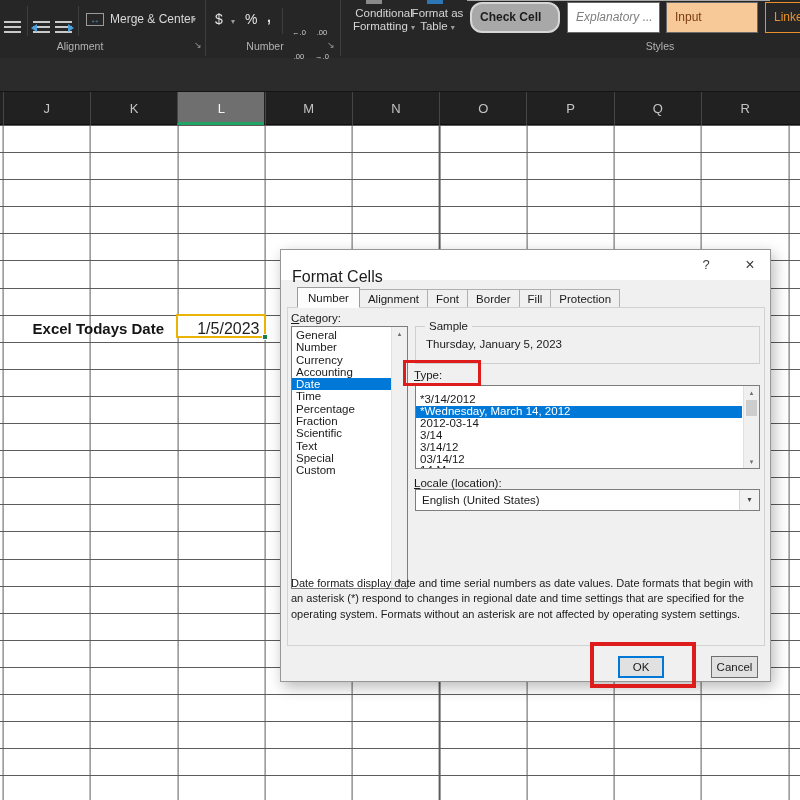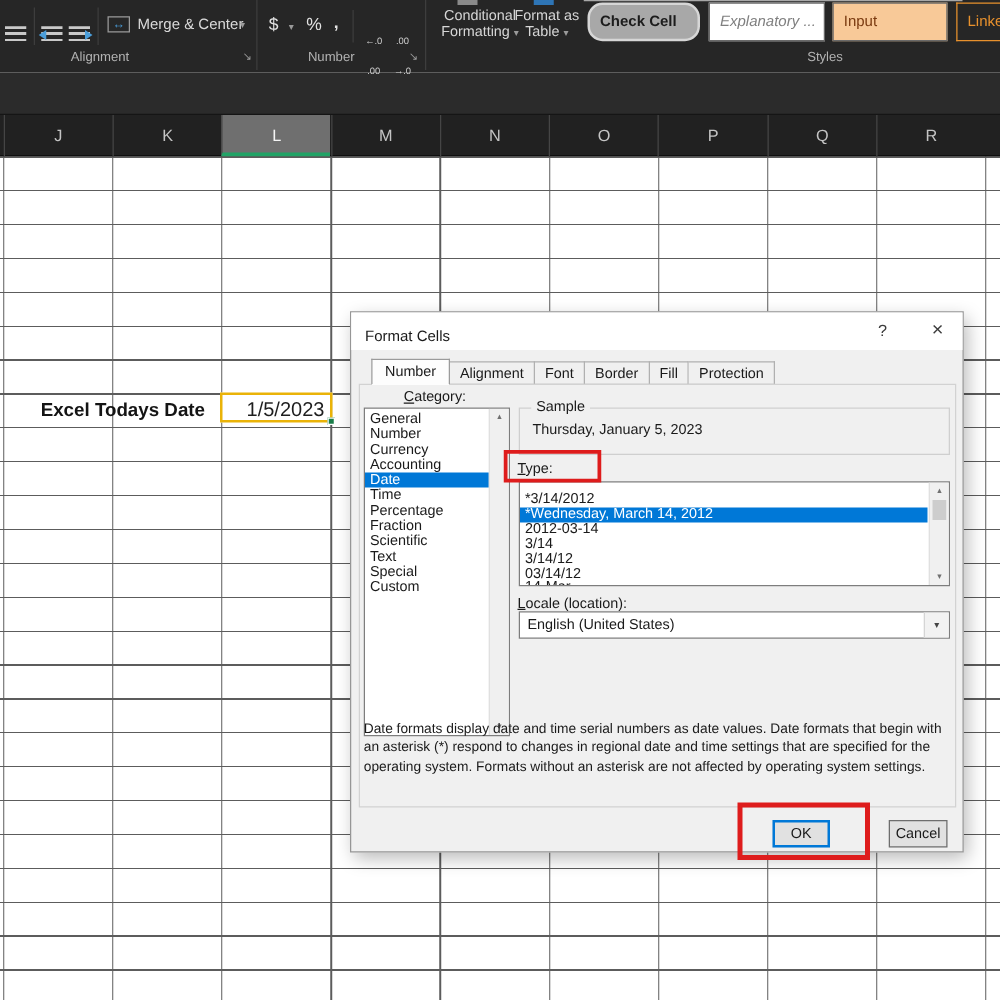--- a/index.html
+++ b/index.html
@@ -42,21 +42,21 @@
   #label-cell{left:6px;top:314.7px;width:158px;height:27px;line-height:27px;text-align:right;
               font-weight:bold;font-size:15px;color:#141414;z-index:2;}
   #selected-cell{left:175.5px;top:313.5px;width:90px;height:24px;border:2px solid #eab308;background:#fff;
                  z-index:3;font-size:16px;line-height:25px;text-align:right;padding-right:4px;color:#1e1e1e;}
   #fill-handle{right:-4px;bottom:-4px;width:6px;height:6px;background:#1a7d49;border:1px solid #fff;}
 
   
   #dialog{left:280px;top:249px;width:491px;height:433px;background:#f0f0f0;border:1px solid #969696;
           box-shadow:3px 5px 14px rgba(0,0,0,.28);z-index:10;font-size:11.5px;color:#1a1a1a;}
   #dlg-titlebar{left:0;top:0;width:100%;height:30px;background:#fff;}
-  #dlg-title{left:11px;top:4px;line-height:30px;font-size:12px;}
+  #dlg-title{left:11px;top:12px;line-height:30px;font-size:16px;}
   .cap-btn{top:0;width:24px;height:30px;line-height:30px;text-align:center;color:#3c3c3c;font-size:13px;}
   #dlg-tabs{left:16px;top:37px;height:21px;white-space:nowrap;}
   .tab{display:inline-block;font-size:11.5px;padding:3px 8px 2px;margin-top:2px;border:1px solid #b0b0b0;
        border-left:none;background:#f0f0f0;vertical-align:bottom;}
   .tab:first-child{border-left:1px solid #b0b0b0;}
   .tab.sel{background:#fdfdfd;border:1px solid #9b9b9b;border-bottom:1px solid #fdfdfd;
            padding:4px 10px 3px;margin-top:0;position:relative;z-index:2;}
   #page-frame{left:6px;top:57px;width:478px;height:339px;border:1px solid #d2d2d2;}
   .dlg-label{white-space:nowrap;}
   .accel{text-decoration:underline;}
@@ -176,21 +176,21 @@
     <span class="abs cap-btn" style="right:52px;">?</span>
     <span class="abs cap-btn" style="right:8px;font-size:16px;">×</span>
   </div>
 
   <div id="dlg-tabs" class="abs">
     <span class="tab sel">Number</span><span class="tab">Alignment</span><span class="tab">Font</span><span class="tab">Border</span><span class="tab">Fill</span><span class="tab">Protection</span>
   </div>
 
   <div id="page-frame" class="abs"></div>
 
-  <div class="abs dlg-label" style="left:10px;top:62px;margin-left:32px;">
+  <div class="abs dlg-label" style="left:10px;top:62px;">
     <span class="accel">C</span><span>ategory:</span>
   </div>
 
   <div class="abs listbox" style="left:10px;top:76px;width:117px;height:263px;">
     <div style="padding-top:2px;width:100px;">
       <div class="li">General</div>
       <div class="li">Number</div>
       <div class="li">Currency</div>
       <div class="li">Accounting</div>
       <div class="li sel">Date</div>

